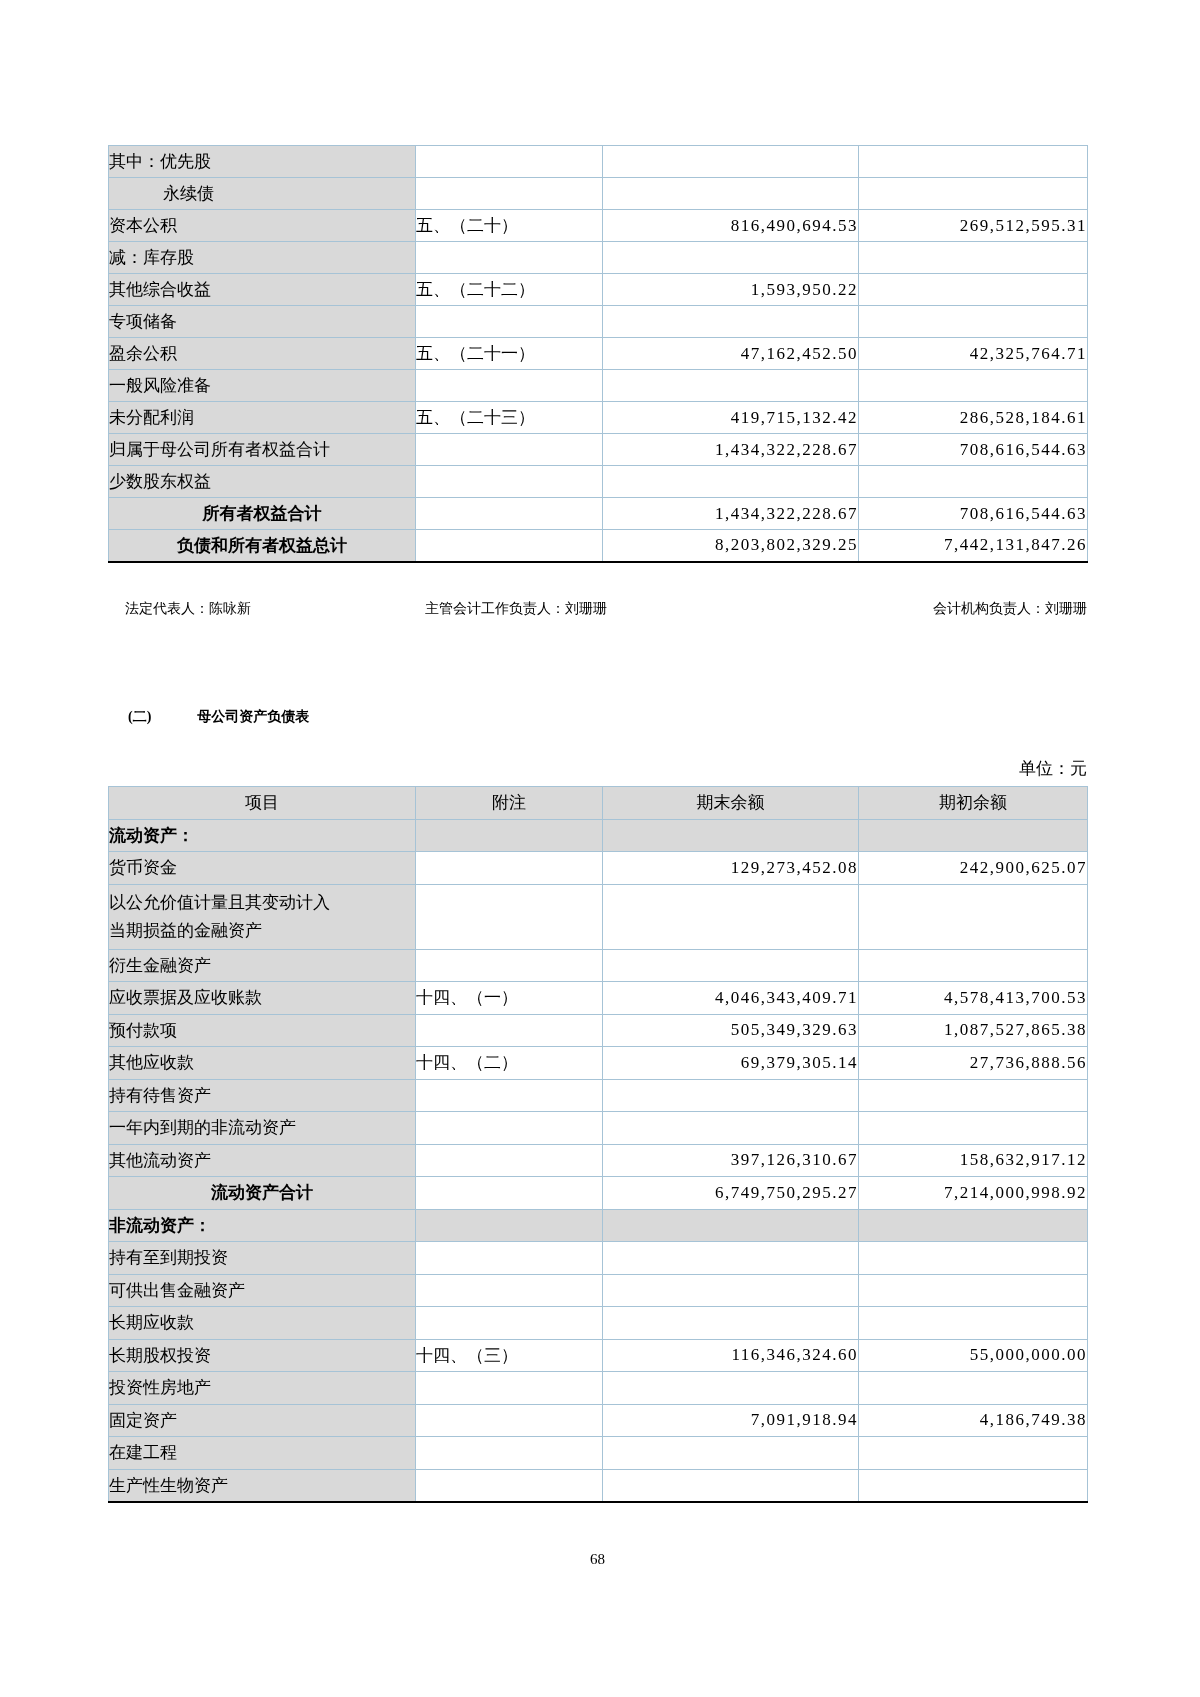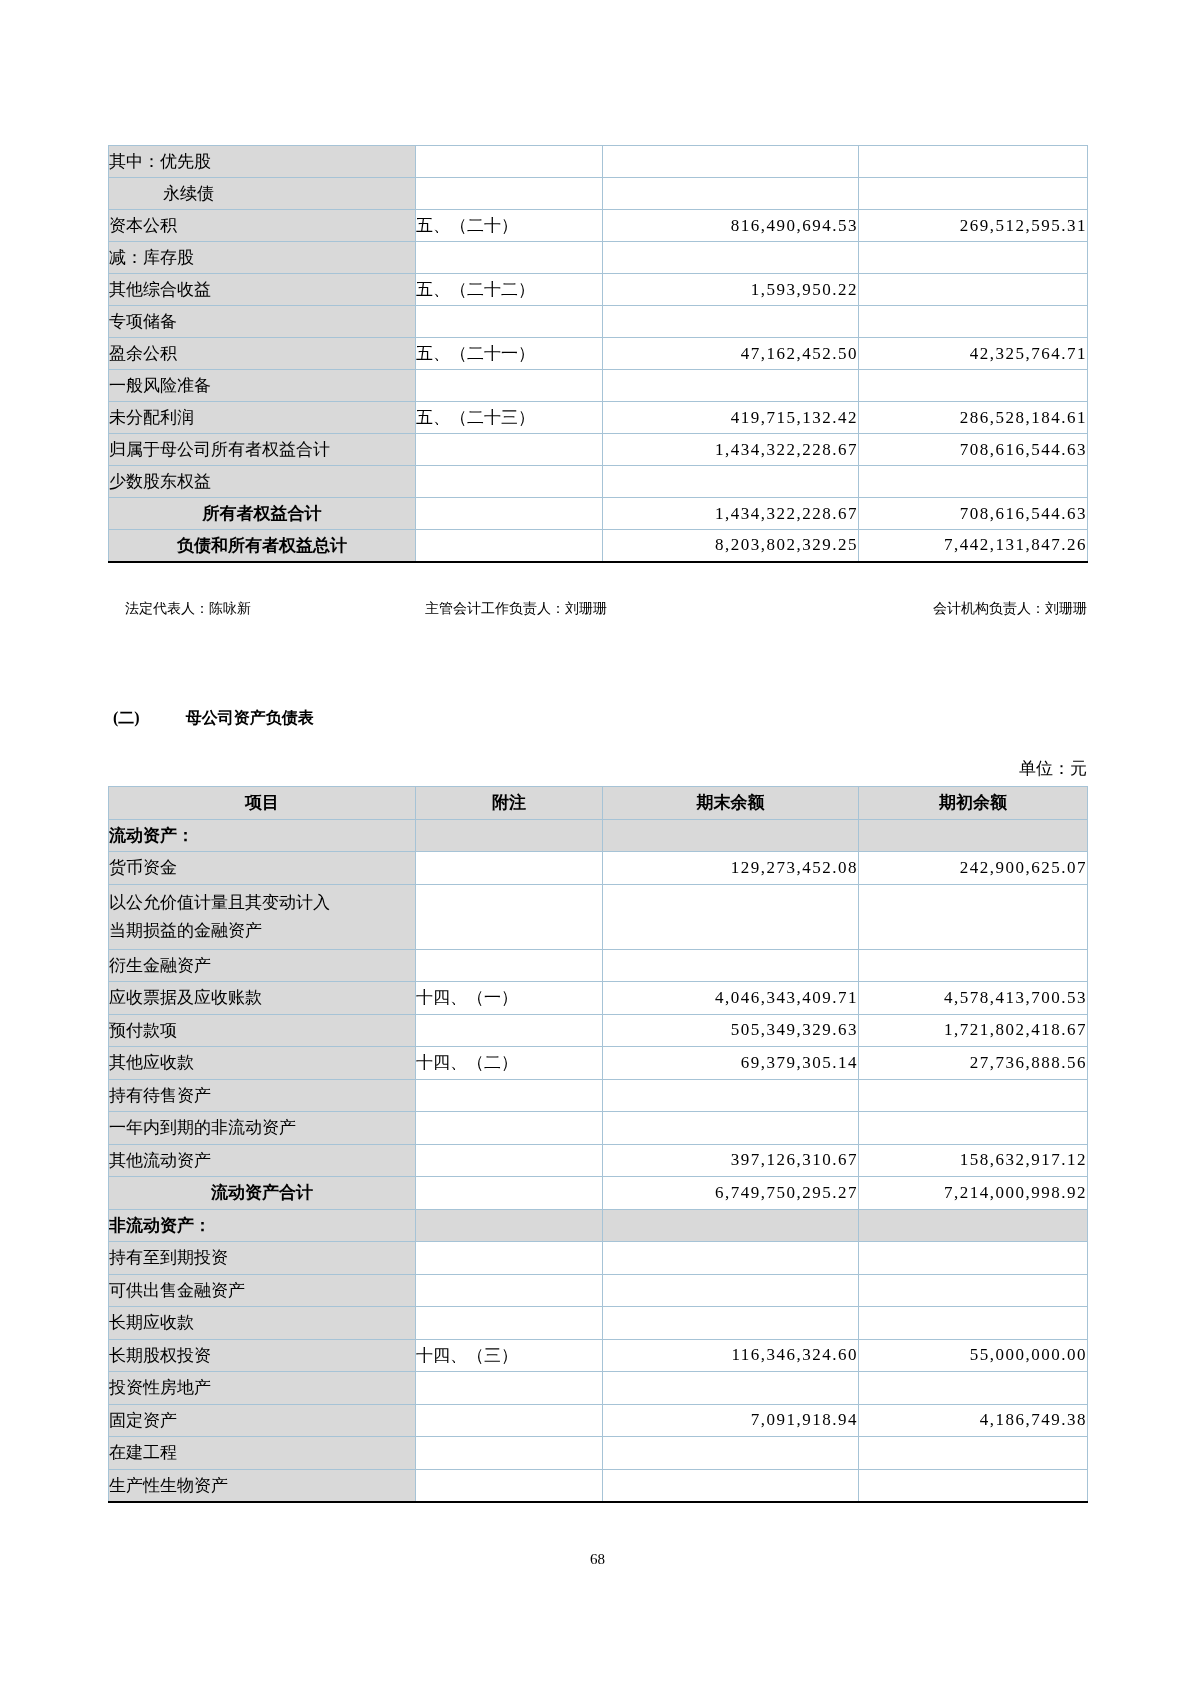--- a/index.html
+++ b/index.html
@@ -27,35 +27,35 @@
   .fin-table tr:last-child td { border-bottom:2px solid #000000; }
 
   .c-item { background:#d9d9d9; text-align:left; padding-left:8px; }
   .c-note { text-align:left; }
   .c-num  { text-align:right; padding-right:12px; letter-spacing:1.5px; }
 
   tr.indent  td.c-item { padding-left:54px; }
   tr.total   td.c-item { text-align:center; font-weight:bold; padding-left:0; }
   tr.section td { background:#d9d9d9; }
   tr.section td.c-item { font-weight:bold; }
-  tr.header th { background:#d9d9d9; font-weight:bold; text-align:center; }
+  tr.header th { background:#d9d9d9; font-weight:normal; text-align:center; }
   tr.tall td.c-item { white-space:pre-line; line-height:1.6; padding-top:3px; padding-bottom:3px; }
 
   .signatures {
     position:absolute; left:108px; top:600px; width:979px; height:24px;
     font-size:14px;
   }
   .signatures span { position:absolute; top:0; white-space:nowrap; }
   .sig-1 { left:17px; }
   .sig-2 { left:317px; }
   .sig-3 { right:0px; }
 
   .heading {
-    position:absolute; left:113px; top:708px;
-    font-size:16px; font-weight:bold; white-space:nowrap;
+    position:absolute; left:128px; top:708px;
+    font-size:14px; font-weight:bold; white-space:nowrap;
   }
   .heading-title { margin-left:46px; }
 
   .unit {
     position:absolute; left:108px; top:757px; width:979px;
     text-align:right; font-size:17px;
   }
   .page-number {
     position:absolute; left:108px; top:1551px; width:979px;
     text-align:center; font-size:15px;
@@ -209,21 +209,21 @@
         <tr class="normal">
           <td class="c-item">应收票据及应收账款</td>
           <td class="c-note">十四、（一）</td>
           <td class="c-num">4,046,343,409.71</td>
           <td class="c-num">4,578,413,700.53</td>
         </tr>
         <tr class="normal">
           <td class="c-item">预付款项</td>
           <td class="c-note"></td>
           <td class="c-num">505,349,329.63</td>
-          <td class="c-num">1,721,802,418.67</td>
+          <td class="c-num">1,087,527,865.38</td>
         </tr>
         <tr class="normal">
           <td class="c-item">其他应收款</td>
           <td class="c-note">十四、（二）</td>
           <td class="c-num">69,379,305.14</td>
           <td class="c-num">27,736,888.56</td>
         </tr>
         <tr class="normal">
           <td class="c-item">持有待售资产</td>
           <td class="c-note"></td>

